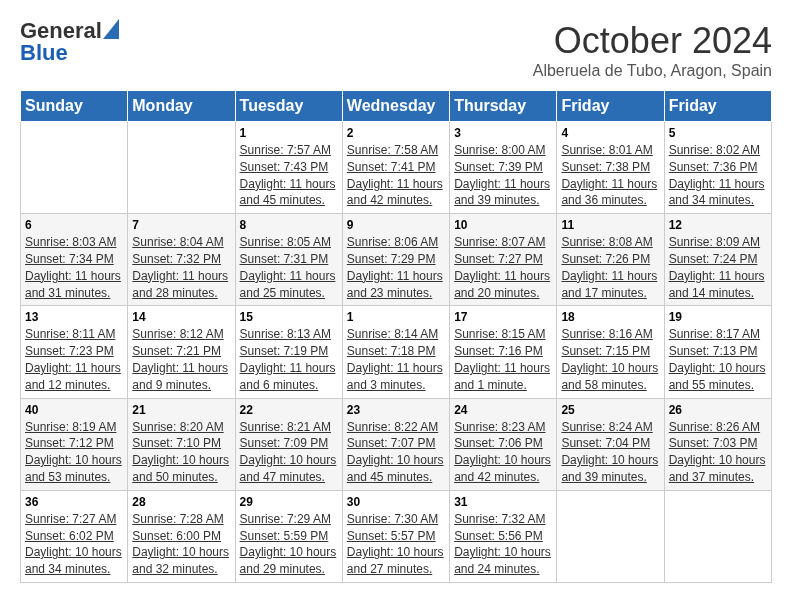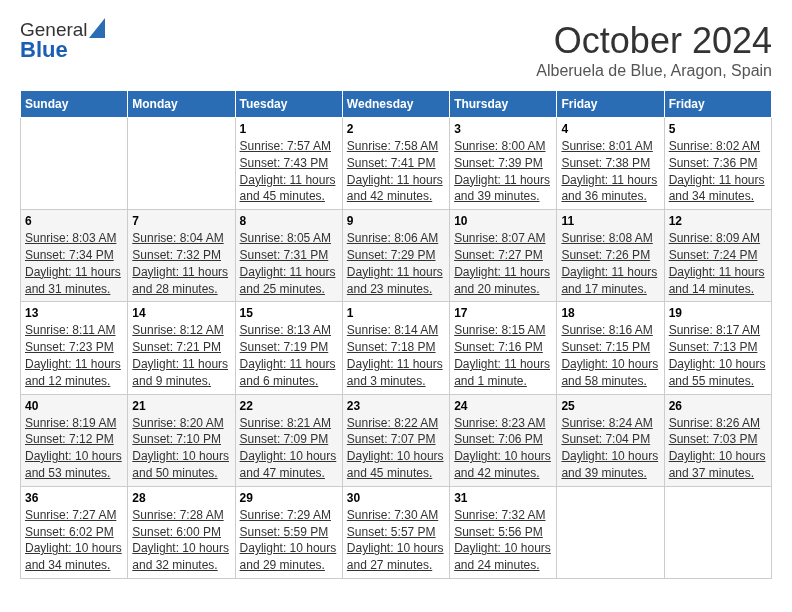--- a/index.html
+++ b/index.html
@@ -15,22 +15,22 @@
       justify-content: space-between;
       align-items: flex-start;
       margin-bottom: 10px;
     }
     .logo {
       display: flex;
       flex-direction: column;
       align-items: flex-start;
     }
     .logo-general {
-      font-size: 19px;
-      font-weight: normal;
+      font-size: 22px;
+      font-weight: bold;
       color: #333;
       line-height: 1;
     }
     .logo-blue {
       font-size: 22px;
       font-weight: bold;
       color: #1a5fb4;
       line-height: 1;
     }
     .title-block {
@@ -49,21 +49,21 @@
       width: 100%;
       border-collapse: collapse;
       font-size: 11px;
     }
     .calendar th {
       background-color: #2a6db5;
       color: #fff;
       padding: 6px 4px;
       text-align: left;
       border: 1px solid #fff;
-      font-size: 12px;
+      font-size: 16px;
     }
     .calendar td {
       border: 1px solid #ccc;
       vertical-align: top;
       padding: 4px;
       width: calc(100% / 7);
       min-height: 80px;
       background: #fff;
     }
     .calendar tr:nth-child(even) td {
@@ -93,21 +93,21 @@
     <div style="display:flex; align-items:center;">
       <span class="logo-general">General</span>
       <svg width="16" height="20" viewBox="0 0 16 20" style="margin-left:1px; margin-top:-4px;">
         <polygon points="0,20 16,20 16,0" fill="#2a6db5"></polygon>
       </svg>
     </div>
     <span class="logo-blue">Blue</span>
   </div>
   <div class="title-block">
     <div class="month-title">October 2024</div>
-    <div class="location-title">Alberuela de Blue, Aragon, Spain</div>
+    <div class="location-title">Alberuela de Tubo, Aragon, Spain</div>
   </div>
 </div>
 
 <table class="calendar">
   <thead>
     <tr>
     <th>Sunday</th>
         <th>Monday</th>
         <th>Tuesday</th>
         <th>Wednesday</th>

